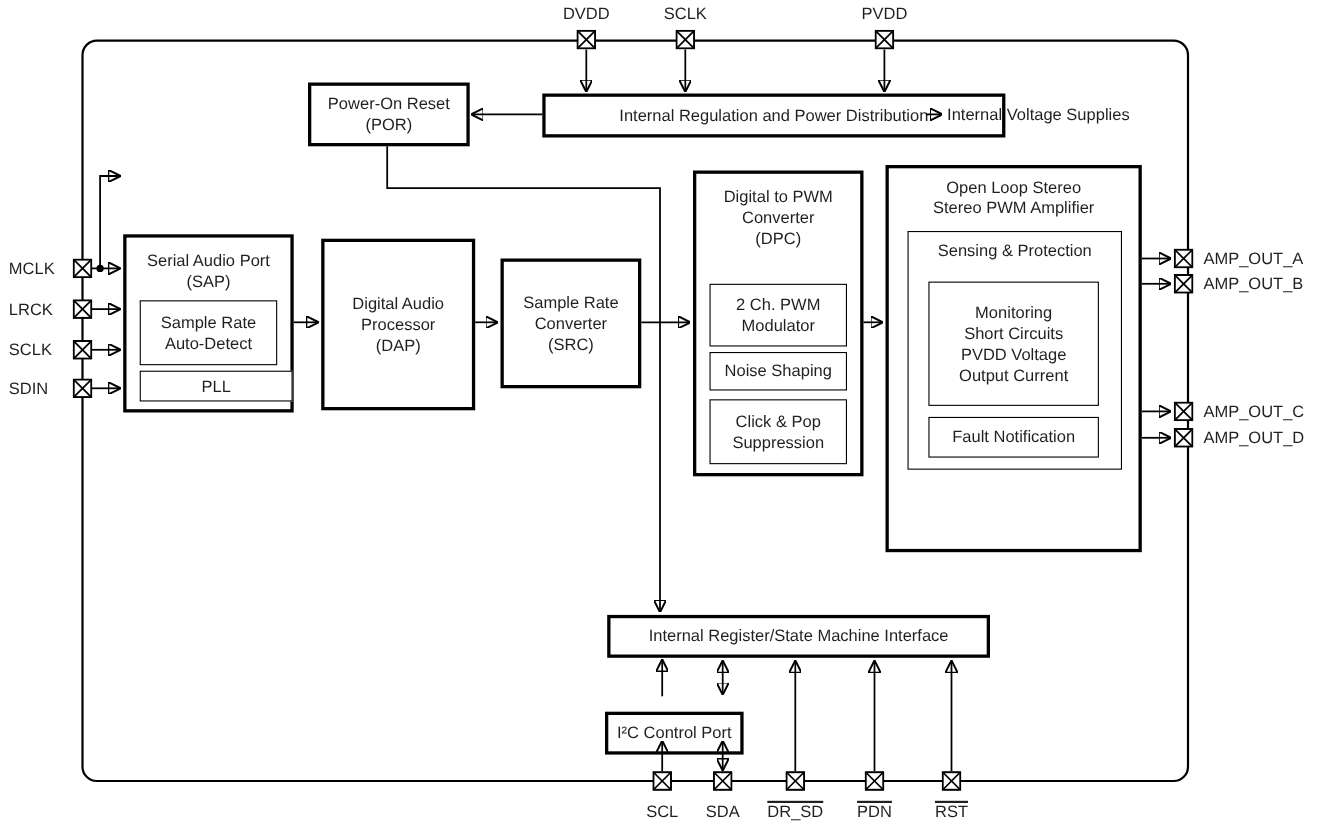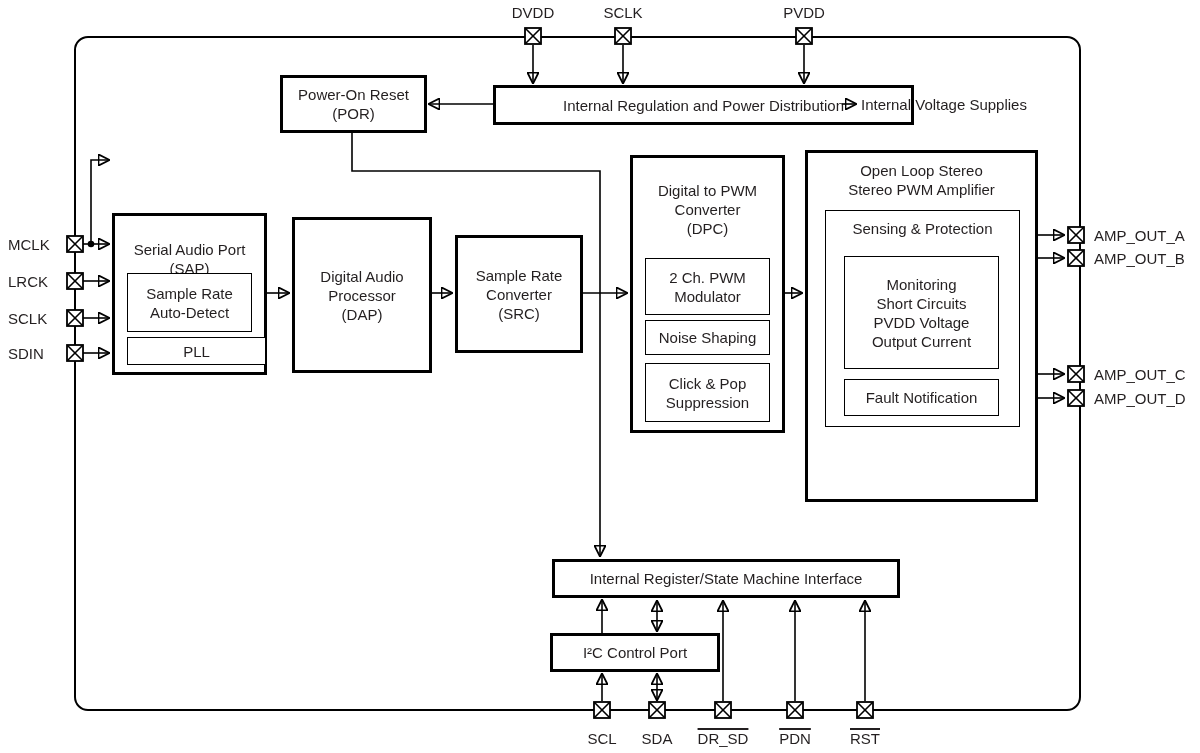--- a/index.html
+++ b/index.html
@@ -36,21 +36,21 @@
   <div class="blk thick" style="left:493px;top:85px;width:421px;height:40px">
     <div>Internal Regulation and Power Distribution</div>
   </div>
 
   <div class="blk thick" style="left:280px;top:75px;width:147px;height:58px">
     <div>Power-On Reset</div>
     <div>(POR)</div>
   </div>
 
 
-  <div class="blk thick top" style="left:112px;top:213px;width:155px;height:162px;padding-top:24px">
+  <div class="blk thick top" style="left:112px;top:213px;width:155px;height:162px;padding-top:12px">
     <div>Serial Audio Port</div>
     <div>(SAP)</div>
     <div class="blk thin" style="left:12px;top:57px;width:125px;height:59px">
       <div>Sample Rate</div>
       <div>Auto-Detect</div>
     </div>
     <div class="blk thin" style="left:12px;top:121px;width:139px;height:28px">
       <div>PLL</div>
     </div>
   </div>
@@ -60,21 +60,21 @@
     <div>Processor</div>
     <div>(DAP)</div>
   </div>
 
   <div class="blk thick" style="left:455px;top:235px;width:128px;height:118px">
     <div>Sample Rate</div>
     <div>Converter</div>
     <div>(SRC)</div>
   </div>
 
-  <div class="blk thick top" style="left:630px;top:155px;width:155px;height:278px;padding-top:23px">
+  <div class="blk thick top" style="left:630px;top:155px;width:155px;height:278px;padding-top:12px">
     <div>Digital to PWM</div>
     <div>Converter</div>
     <div>(DPC)</div>
     <div class="blk thin" style="left:12px;top:100px;width:125px;height:57px">
       <div>2 Ch. PWM</div>
       <div>Modulator</div>
     </div>
     <div class="blk thin" style="left:12px;top:162px;width:125px;height:35px">
       <div>Noise Shaping</div>
     </div>
@@ -98,21 +98,21 @@
       <div class="blk thin" style="left:18px;top:168px;width:155px;height:37px">
         <div>Fault Notification</div>
       </div>
     </div>
   </div>
 
   <div class="blk thick" style="left:552px;top:559px;width:348px;height:39px">
     <div>Internal Register/State Machine Interface</div>
   </div>
 
-  <div class="blk thick" style="left:550px;top:633px;width:170px;height:39px">
+  <div class="blk thick" style="left:550px;top:647px;width:126px;height:39px">
     <div>I²C Control Port</div>
   </div>
 
   <div class="lbl ctr" style="left:503px;top:3px;width:60px">DVDD</div>
   <div class="lbl ctr" style="left:593px;top:3px;width:60px">SCLK</div>
   <div class="lbl ctr" style="left:774px;top:3px;width:60px">PVDD</div>
 
   <div class="lbl" style="left:8px;top:235px">MCLK</div>
   <div class="lbl" style="left:8px;top:272px">LRCK</div>
   <div class="lbl" style="left:8px;top:309px">SCLK</div>

